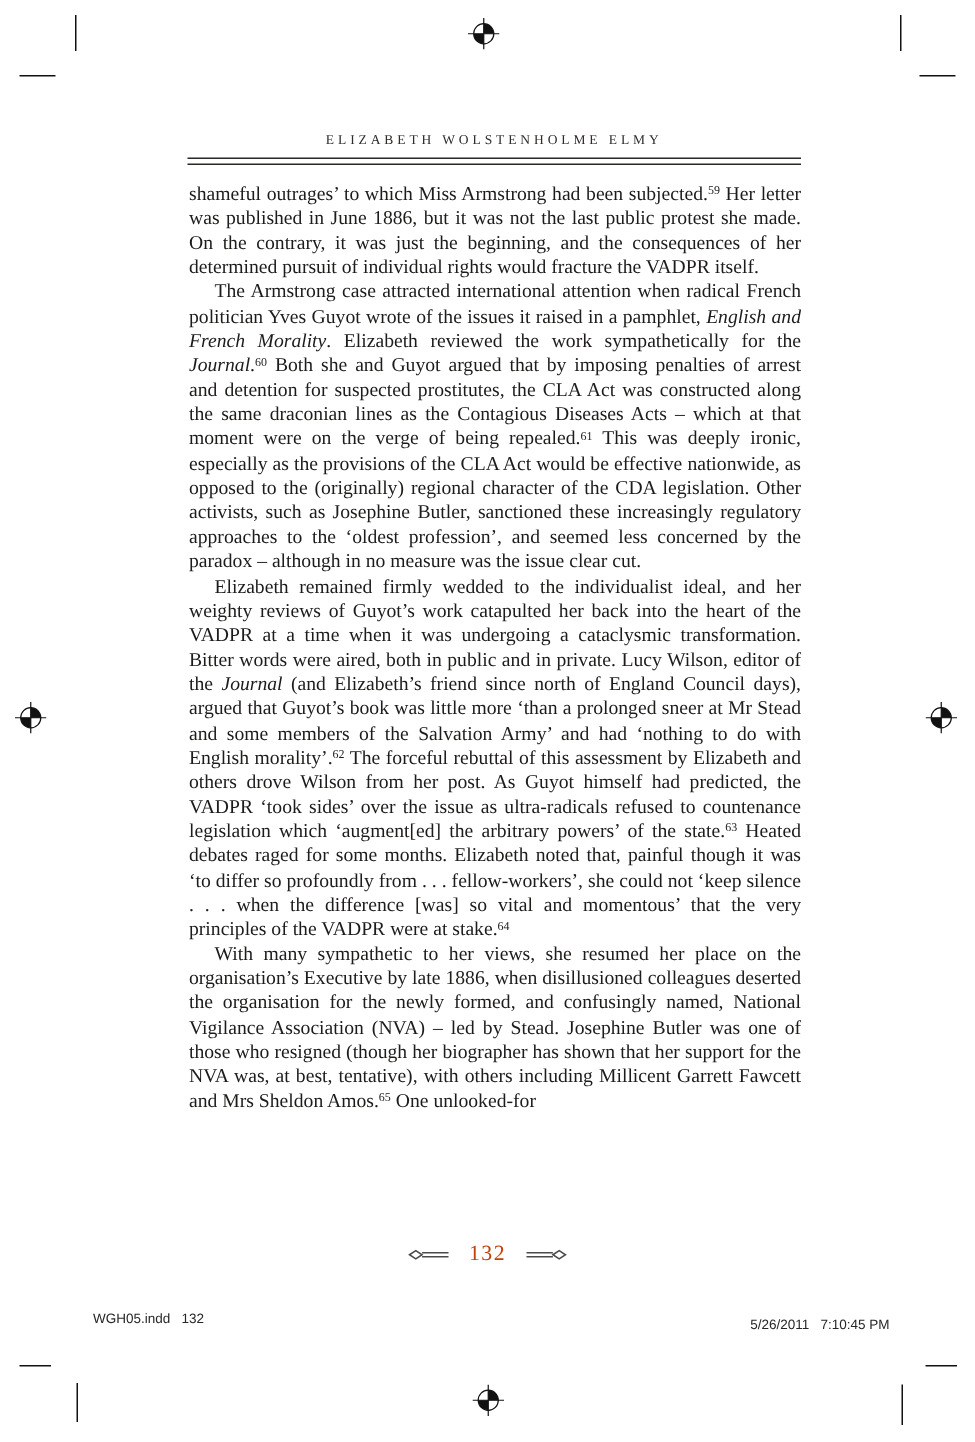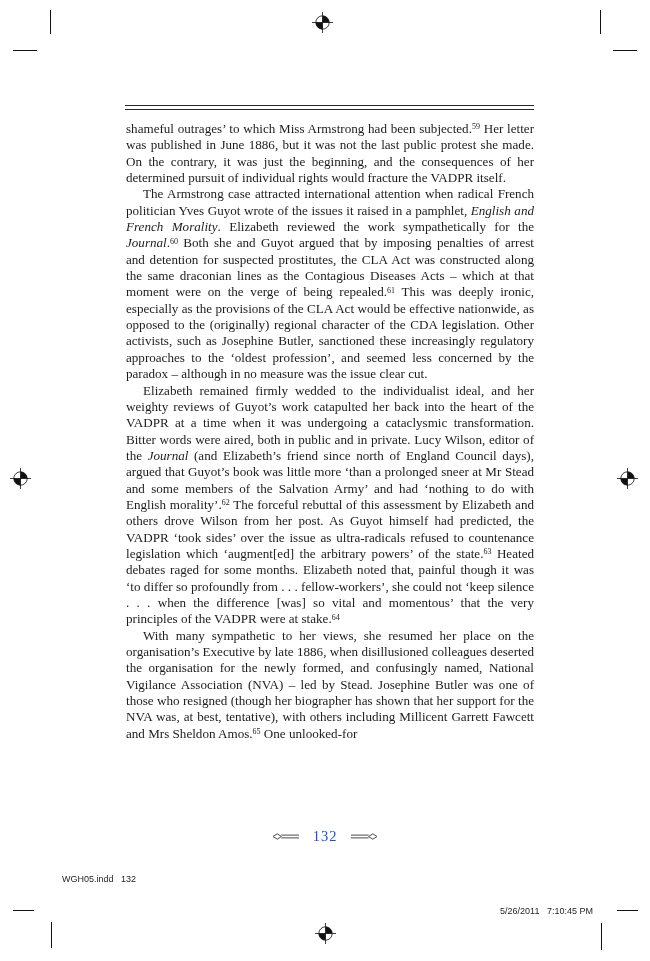--- a/index.html
+++ b/index.html
@@ -50,32 +50,32 @@
     position: relative; top: -0.45em;
     vertical-align: baseline;
   }
 
   
   .folio {
     position: absolute; left: 0; width: 650px; top: 828px;
     display: flex; justify-content: center; align-items: center;
     gap: 13px;
   }
-  .folio .num { font-size: 14.5px; color: #1d4ed8; letter-spacing: 1px; }
+  .folio .num { font-size: 14.5px; color: #c2410c; letter-spacing: 1px; }
   .folio svg { display: block; }
 
   
   .slug {
     position: absolute;
     font-family: "Liberation Sans", "DejaVu Sans", sans-serif;
     font-size: 9px; color: #262626;
     white-space: pre;
   }
   .slug.left { left: 62px; top: 874px; }
-  .slug.right { right: 57px; top: 906px; }
+  .slug.right { right: 57px; top: 878px; }
 </style>
 </head>
 <body>
 
 <div class="sheet">
 
   <div class="crop v" style="left:50px; top:10px; height:24px;"></div>
   <div class="crop h" style="left:13px; top:50px; width:24px;"></div>
   <div class="crop v" style="left:600px; top:10px; height:24px;"></div>
   <div class="crop h" style="left:613px; top:50px; width:24px;"></div>
@@ -106,20 +106,21 @@
     <path d="M13 13 L13 21.3 A8.3 8.3 0 0 1 4.7 13 Z" fill="#111"></path>
   </svg>
   <svg class="regmark" style="left:315px; top:923px;" viewBox="0 0 26 26">
     <line x1="13" y1="0" x2="13" y2="26" stroke="#111" stroke-width="1"></line>
     <line x1="0" y1="13" x2="26" y2="13" stroke="#111" stroke-width="1"></line>
     <circle cx="13" cy="13" r="8.3" fill="none" stroke="#111" stroke-width="1"></circle>
     <path d="M13 13 L13 4.7 A8.3 8.3 0 0 1 21.3 13 Z" fill="#111"></path>
     <path d="M13 13 L13 21.3 A8.3 8.3 0 0 1 4.7 13 Z" fill="#111"></path>
   </svg>
 
+  <div class="running-header">ELIZABETH WOLSTENHOLME ELMY</div>
   <div class="header-rule"></div>
 
   <div class="body-text">
       <p class=""><span>shameful outrages’ to which Miss Armstrong had been subjected.</span><sup>59</sup><span> Her letter was published in June 1886, but it was not the last public protest she made. On the contrary, it was just the beginning, and the consequences of her determined pursuit of individual rights would fracture the VADPR itself.</span></p>
       <p class="indent"><span>The Armstrong case attracted international attention when radical French politician Yves Guyot wrote of the issues it raised in a pamphlet, </span><span style="font-style: italic;">English and French Morality</span><span>. Elizabeth reviewed the work sympathetically for the </span><span style="font-style: italic;">Journal</span><span>.</span><sup>60</sup><span> Both she and Guyot argued that by imposing penalties of arrest and detention for suspected prostitutes, the CLA Act was constructed along the same draconian lines as the Contagious Diseases Acts – which at that moment were on the verge of being repealed.</span><sup>61</sup><span> This was deeply ironic, especially as the provisions of the CLA Act would be effective nationwide, as opposed to the (originally) regional character of the CDA legislation. Other activists, such as Josephine Butler, sanctioned these increasingly regulatory approaches to the ‘oldest profession’, and seemed less concerned by the paradox – although in no measure was the issue clear cut.</span></p>
       <p class="indent"><span>Elizabeth remained firmly wedded to the individualist ideal, and her weighty reviews of Guyot’s work catapulted her back into the heart of the VADPR at a time when it was undergoing a cataclysmic transformation. Bitter words were aired, both in public and in private. Lucy Wilson, editor of the </span><span style="font-style: italic;">Journal</span><span> (and Elizabeth’s friend since north of England Council days), argued that Guyot’s book was little more ‘than a prolonged sneer at Mr Stead and some members of the Salvation Army’ and had ‘nothing to do with English morality’.</span><sup>62</sup><span> The forceful rebuttal of this assessment by Elizabeth and others drove Wilson from her post. As Guyot himself had predicted, the VADPR ‘took sides’ over the issue as ultra-radicals refused to countenance legislation which ‘augment[ed] the arbitrary powers’ of the state.</span><sup>63</sup><span> Heated debates raged for some months. Elizabeth noted that, painful though it was ‘to differ so profoundly from . . . fellow-workers’, she could not ‘keep silence . . . when the difference [was] so vital and momentous’ that the very principles of the VADPR were at stake.</span><sup>64</sup></p>
       <p class="indent"><span>With many sympathetic to her views, she resumed her place on the organisation’s Executive by late 1886, when disillusioned colleagues deserted the organisation for the newly formed, and confusingly named, National Vigilance Association (NVA) – led by Stead. Josephine Butler was one of those who resigned (though her biographer has shown that her support for the NVA was, at best, tentative), with others including Millicent Garrett Fawcett and Mrs Sheldon Amos.</span><sup>65</sup><span> One unlooked-for</span></p>
     </div>
 
   <div class="folio">

